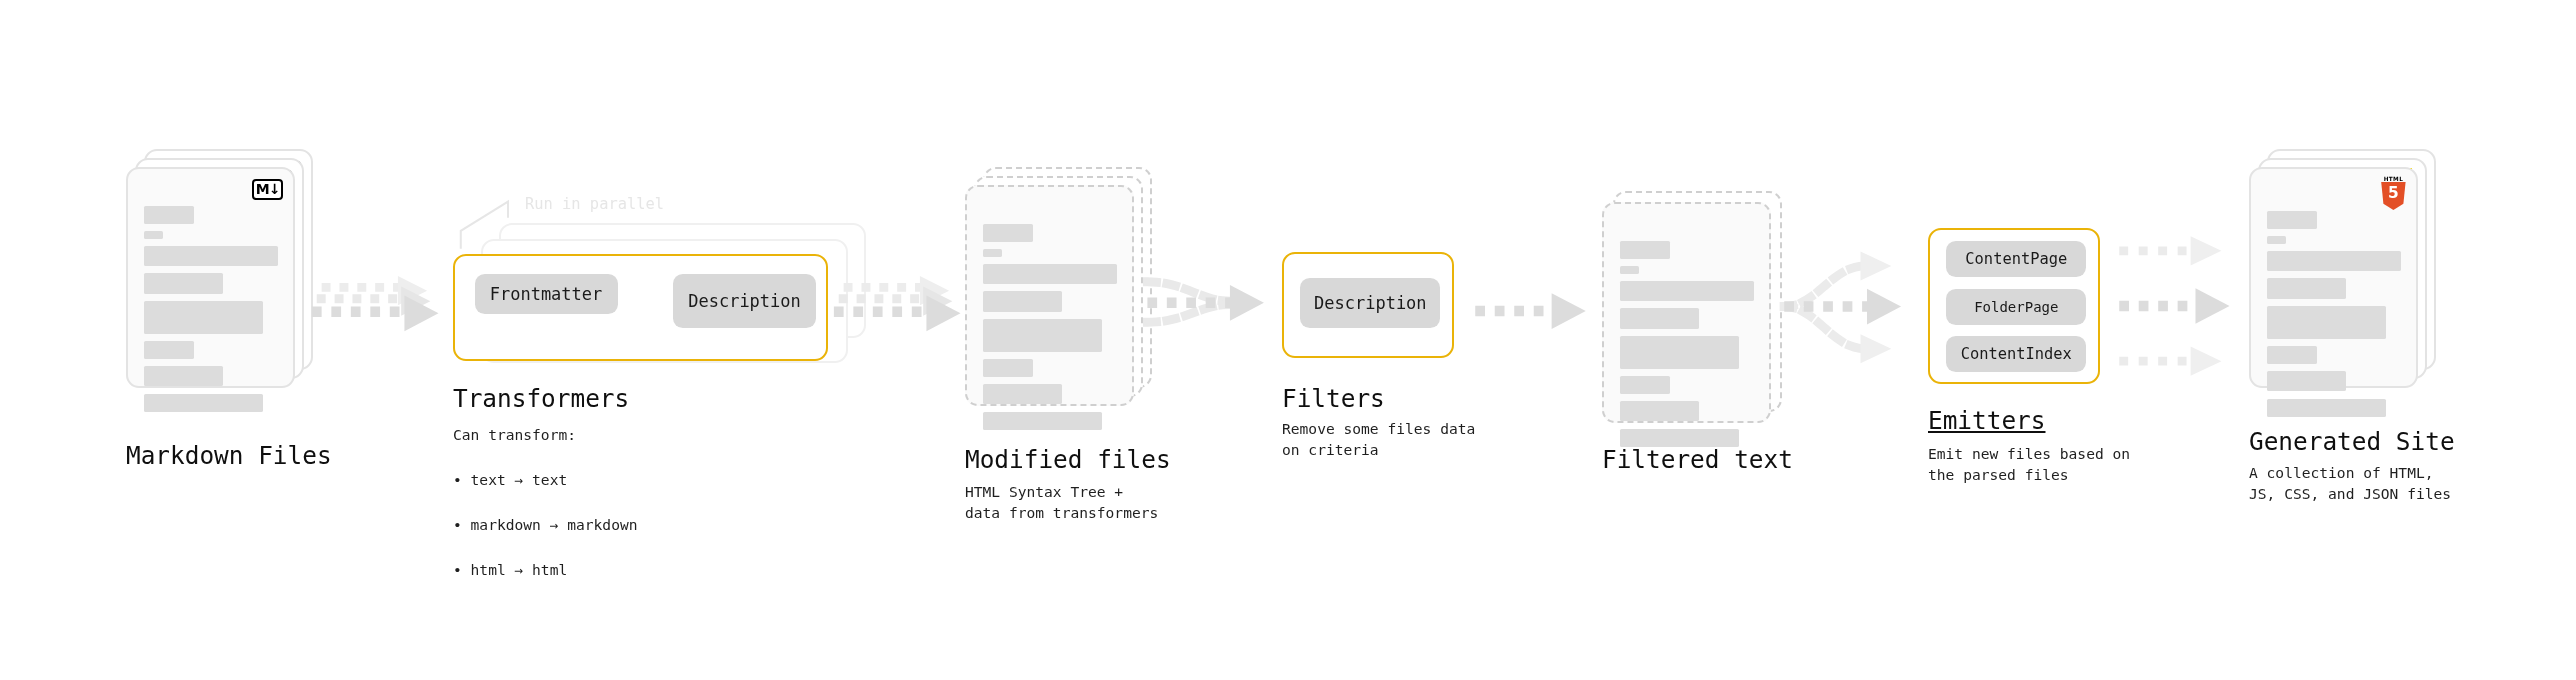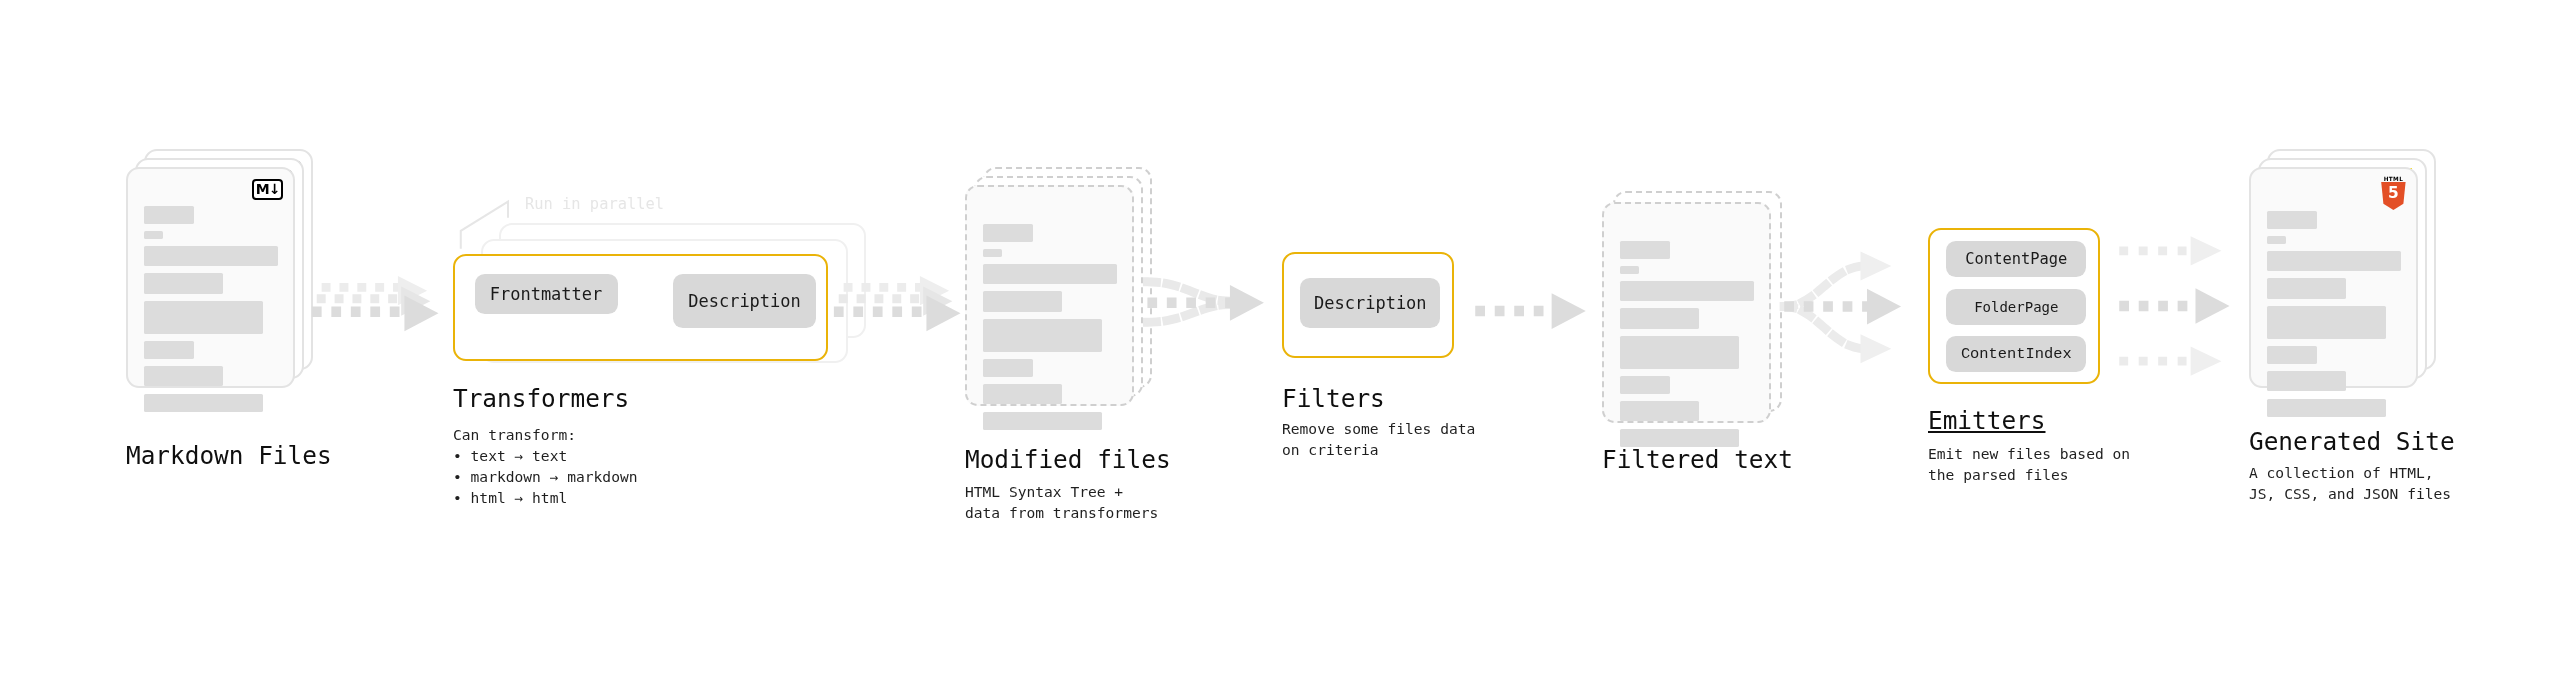--- a/index.html
+++ b/index.html
@@ -112,21 +112,21 @@
     position: absolute;
     font-size: 14.6px;
     line-height: 21px;
     color: #1f1f1f;
     white-space: pre;
     font-family: "DejaVu Sans Mono", "Liberation Mono", monospace;
   }
   .bullets { position: absolute; font-size: 14.6px; line-height: 21px; color: #1f1f1f; }
   .bullets .hdr { white-space: pre; }
   .bullets ul { list-style: none; }
-  .bullets li { white-space: pre; }
+  .bullets li { white-space: pre; margin-top: 24px; }
   .bullets li::before { content: "\2022  "; }
 
   .parallel-label {
     position: absolute;
     font-size: 15.4px;
     color: #e6e6e6;
     white-space: nowrap;
     font-family: "DejaVu Sans Mono", "Liberation Mono", monospace;
   }
 
@@ -311,21 +311,21 @@
       <path d="M4 72 C 44 72, 62 124, 104 124" stroke="#ebebeb" stroke-width="11" stroke-dasharray="11 13" fill="none" stroke-linecap="square"></path>
       <path d="M98 106 L136 124 L98 142 Z" fill="#efefef"></path>
       <line x1="4" y1="72" x2="112" y2="72" stroke="#dcdcdc" stroke-width="13" stroke-dasharray="12 12"></line>
       <path d="M106 50 L148 72 L106 94 Z" fill="#dcdcdc"></path>
     </svg>
   </div>
 
   <div class="groupbox" style="left:1928px;top:228px;width:172px;height:156px;">
     <div class="pill" style="left:16.3px;top:11.4px;width:140px;height:36px;font-size:15.4px;">ContentPage</div>
     <div class="pill" style="left:16.3px;top:59px;width:140px;height:36px;font-size:14px;">FolderPage</div>
-    <div class="pill" style="left:16.3px;top:106px;width:140px;height:36px;font-size:15.4px;font-family:Liberation Mono, monospace;">ContentIndex</div>
+    <div class="pill" style="left:16.3px;top:106px;width:140px;height:36px;font-size:15.4px;">ContentIndex</div>
   </div>
   <div class="title" style="left:1928px;top:406px;text-decoration:underline;">Emitters</div>
   <div class="subtitle" style="left:1928px;top:443px;">Emit new files based on
 the parsed files</div>
 
   <div class="arrow" style="left:2116px;top:233px;">
     <svg width="146" height="146" viewBox="0 0 180 180">
       <line x1="4" y1="22" x2="96" y2="22" stroke="#ebebeb" stroke-width="11" stroke-dasharray="11 13"></line>
       <path d="M92 4 L130 22 L92 40 Z" fill="#efefef"></path>
       <line x1="4" y1="90" x2="104" y2="90" stroke="#dcdcdc" stroke-width="13" stroke-dasharray="12 12"></line>

